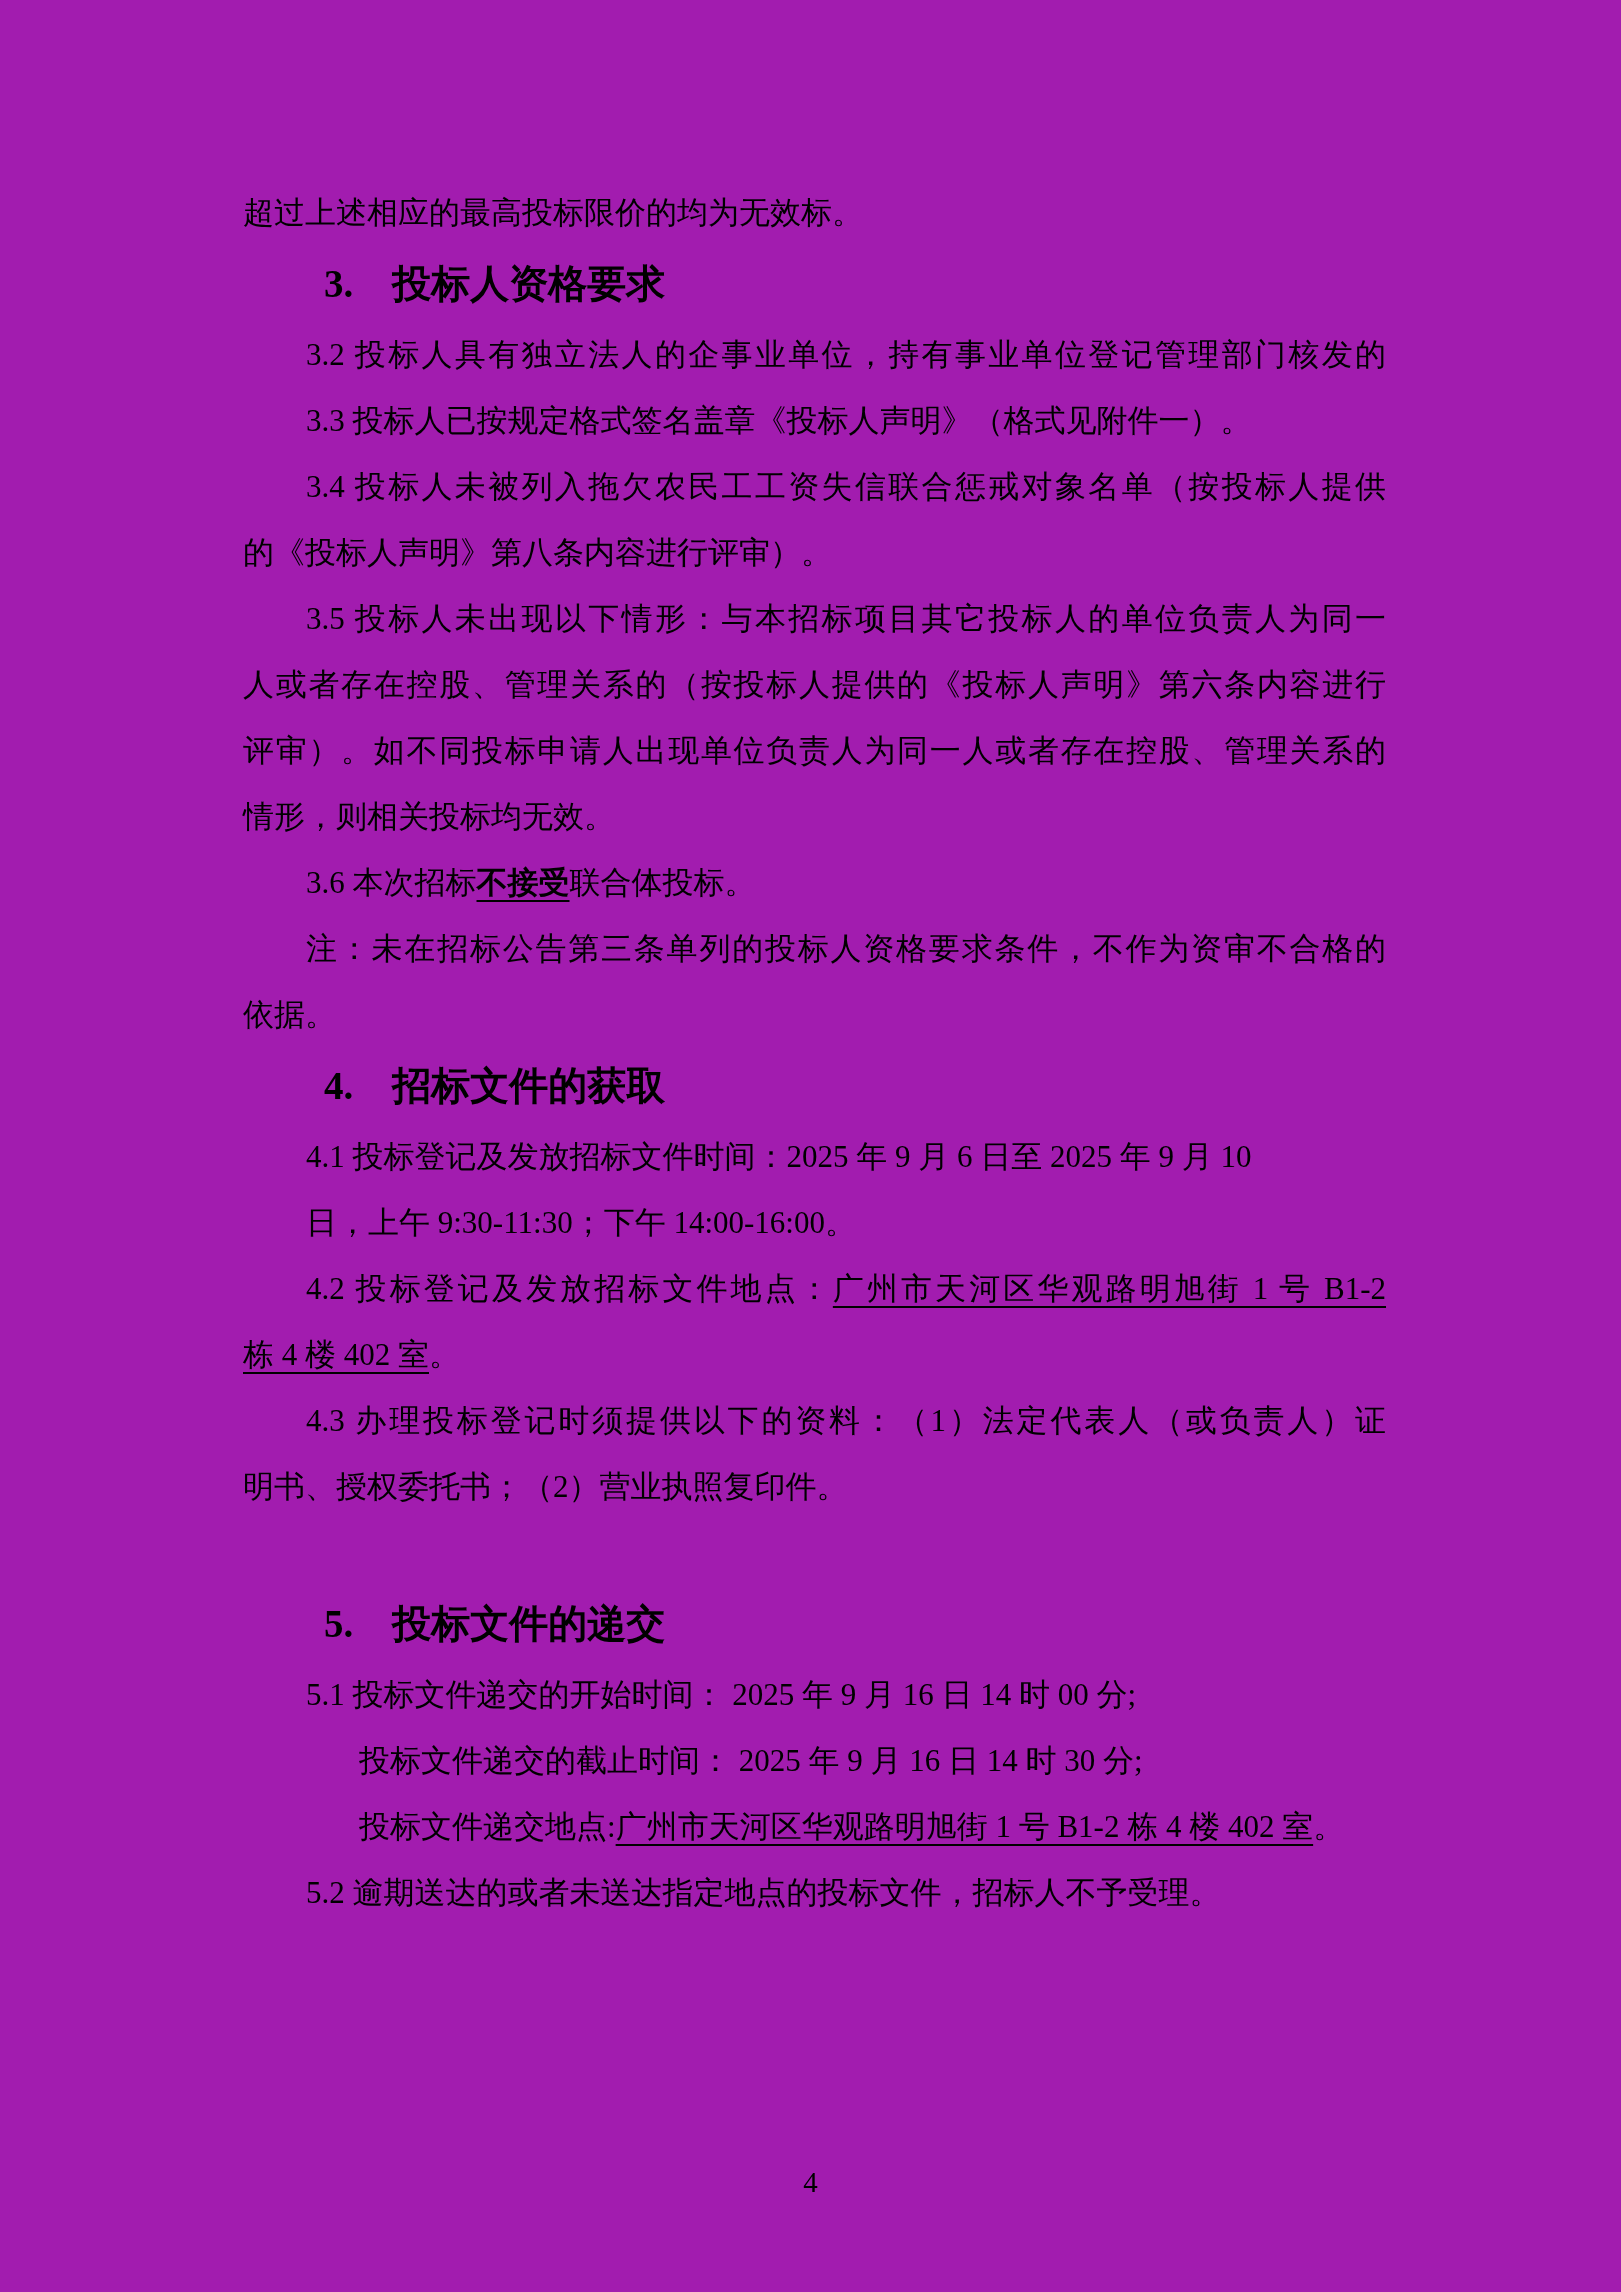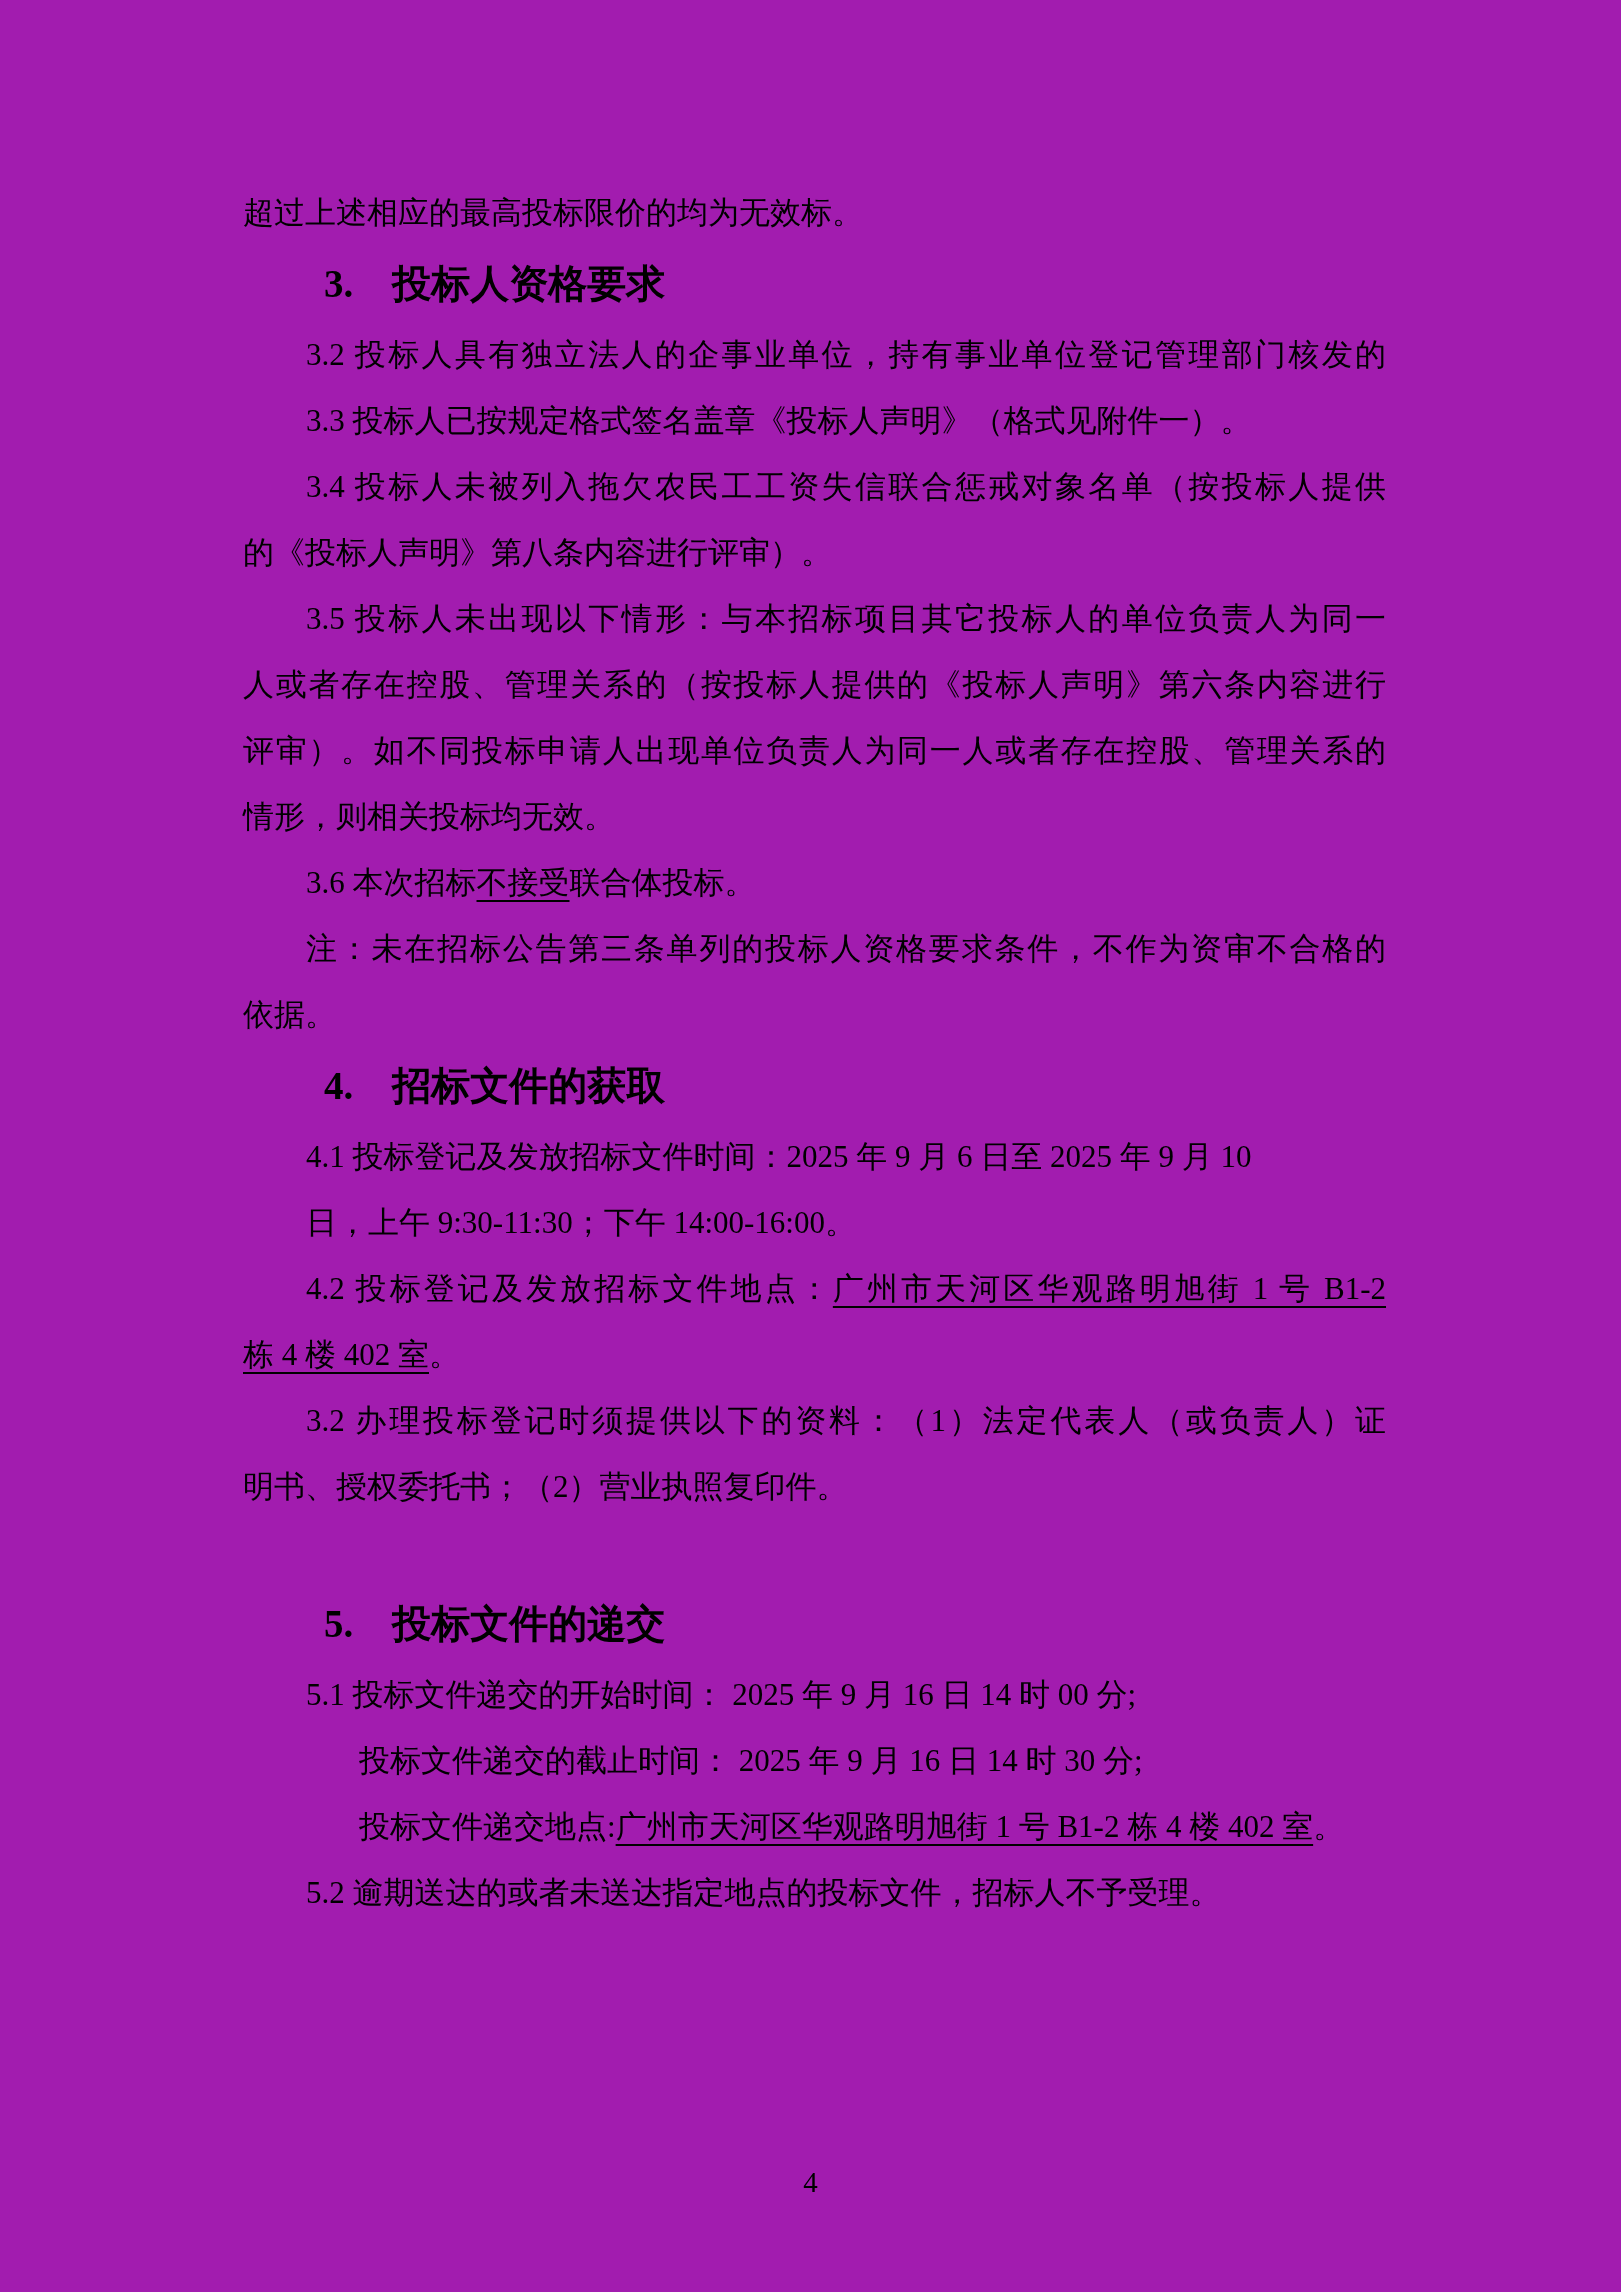--- a/index.html
+++ b/index.html
@@ -35,21 +35,21 @@
   .heading{
     font-size:39px;
     font-weight:bold;
     line-height:76px;
     min-height:76px;
     margin:0 0 0 81px;
     white-space:nowrap;
   }
   .hnum{display:inline-block;margin-right:39px;}
   .u{text-decoration:underline;text-underline-offset:6.9px;text-decoration-thickness:2px;}
-  .bu{font-weight:normal;text-decoration:underline;text-underline-offset:6.9px;text-decoration-thickness:2px;text-align:center;}
+  .bu{font-weight:bold;text-decoration:underline;text-underline-offset:6.9px;text-decoration-thickness:2px;text-align:center;}
   .spacer{height:66px;}
   .footer{
     position:absolute;
     left:0;top:2149px;
     width:100%;
     text-align:center;
     font-size:29px;
     line-height:66px;
   }
 </style>
@@ -82,21 +82,21 @@
     <p class="line">依据。</p>
 
     <h2 class="heading"><span class="hnum">4.</span><span>招标文件的获取</span></h2>
 
     <p class="line blk">4.1 投标登记及发放招标文件时间：2025 年 9 月 6 日至 2025 年 9 月 10</p>
     <p class="line blk">日，上午 9:30-11:30；下午 14:00-16:00。</p>
 
     <p class="line ind just"><span>4.2 投标登记及发放招标文件地点：</span><span class="u">广州市天河区华观路明旭街 1 号 B1-2</span></p>
     <p class="line"><span class="u">栋 4 楼 402 室</span><span>。</span></p>
 
-    <p class="line ind just">3.2 办理投标登记时须提供以下的资料：（1）法定代表人（或负责人）证</p>
+    <p class="line ind just">4.3 办理投标登记时须提供以下的资料：（1）法定代表人（或负责人）证</p>
     <p class="line">明书、授权委托书；（2）营业执照复印件。</p>
 
     <div class="spacer"></div>
 
     <h2 class="heading"><span class="hnum">5.</span><span>投标文件的递交</span></h2>
 
     <p class="line blk">5.1 投标文件递交的开始时间： 2025 年 9 月 16 日 14 时 00 分;</p>
     <p class="line blk2">投标文件递交的截止时间： 2025 年 9 月 16 日 14 时 30 分;</p>
     <p class="line blk2"><span>投标文件递交地点:</span><span class="u">广州市天河区华观路明旭街 1 号 B1-2 栋 4 楼 402 室</span><span>。</span></p>
 

